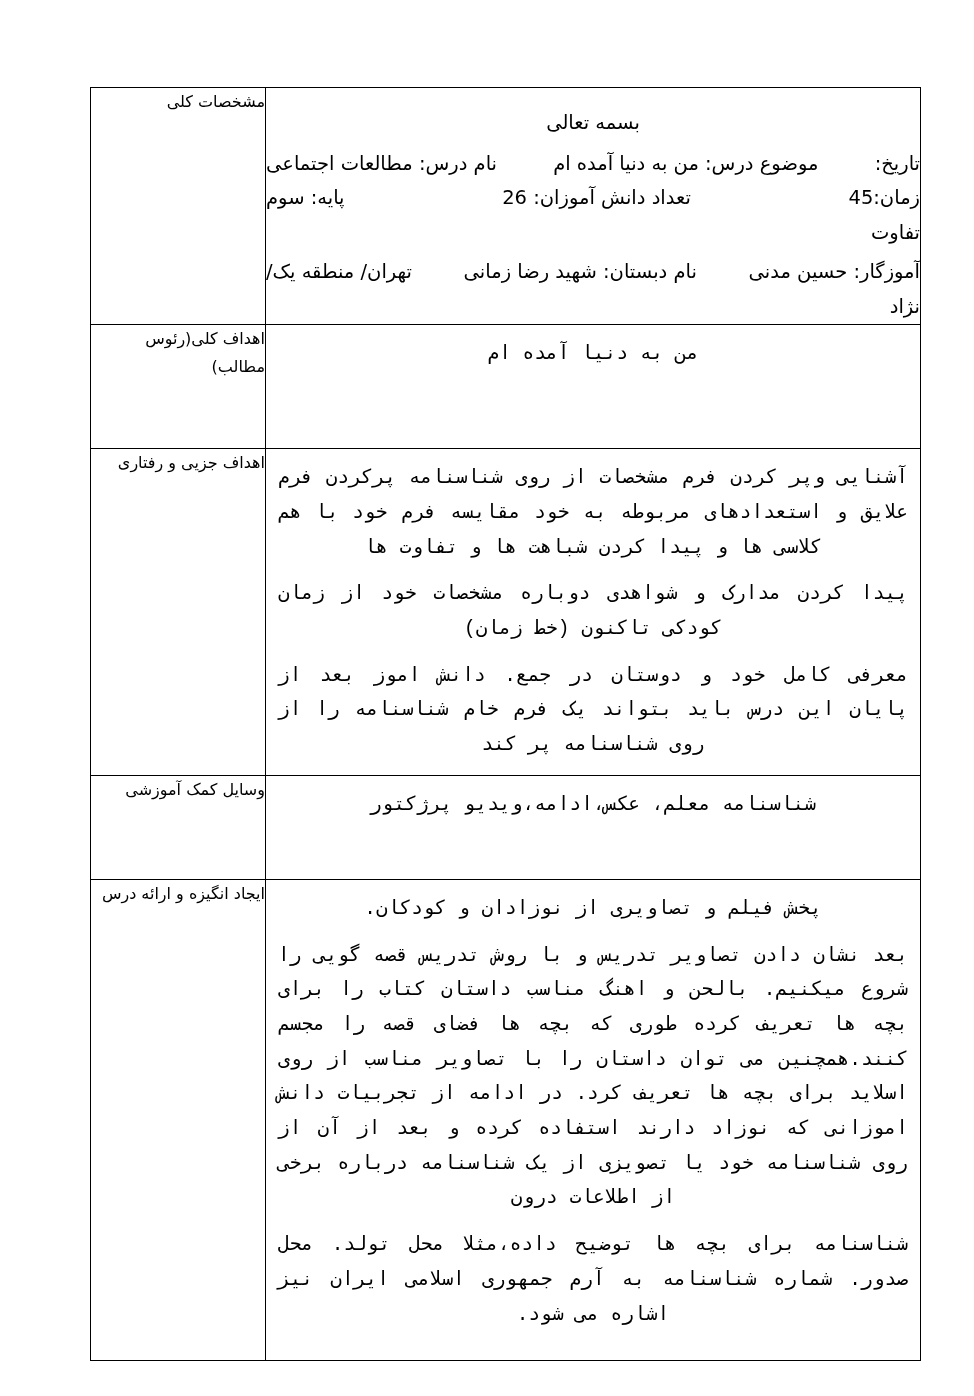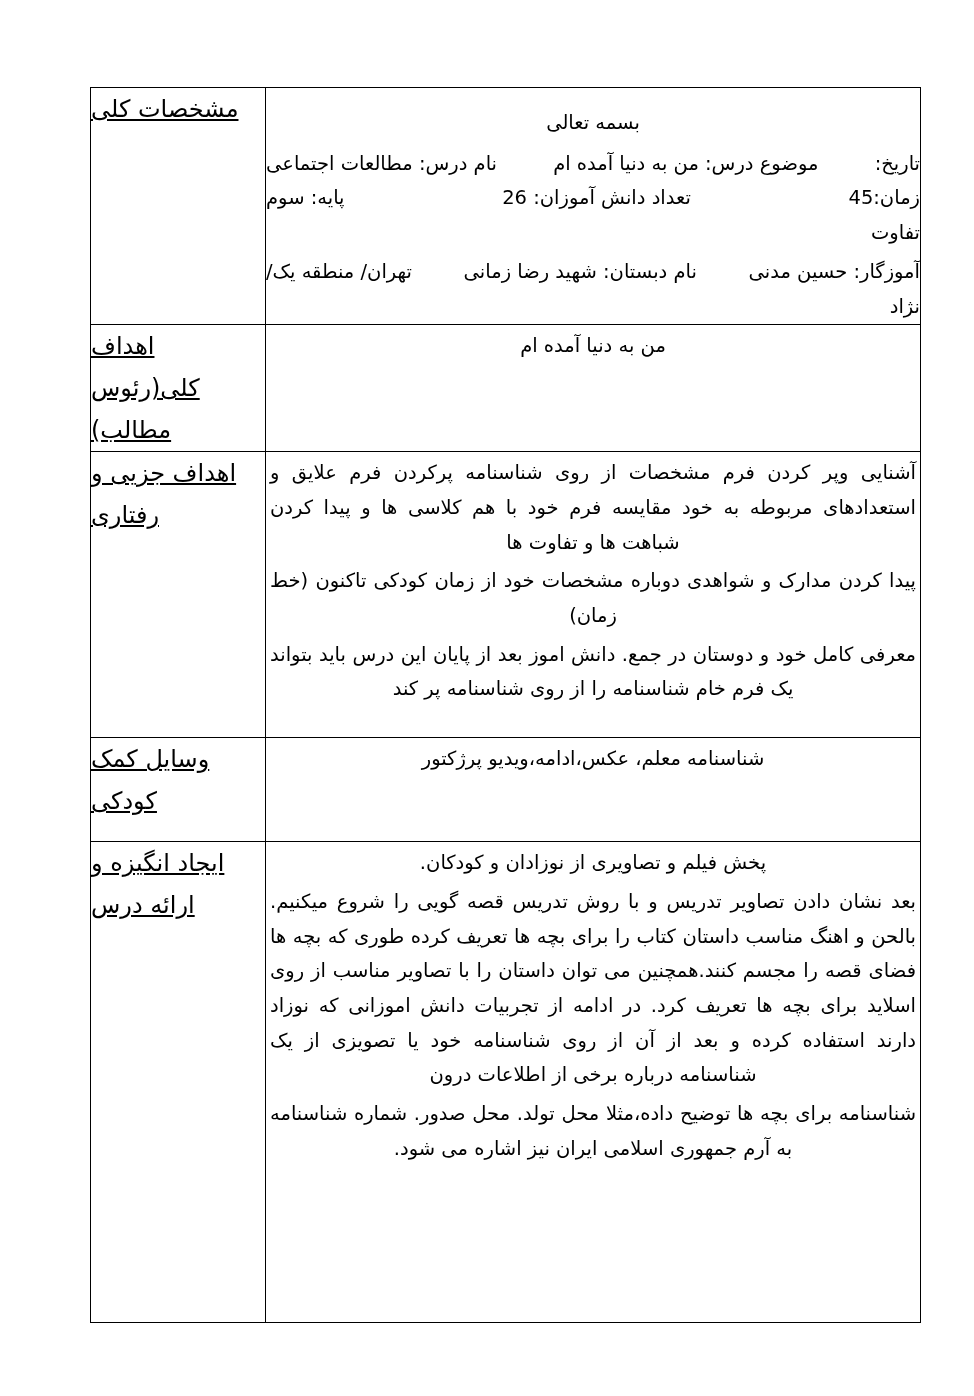--- a/index.html
+++ b/index.html
@@ -38,36 +38,36 @@
     vertical-align: top;
     padding: 0;
   }
   .col-label {
     width: 174px;     
   }
   .col-content {
     width: 654px;
   }
   .label-cell {
-    text-align: left;
-    font-size: 24px;
+    text-align: right;
+    font-size: 16px;
     line-height: 1.75;
     padding: 12px 8px 10px 8px;
     white-space: normal;
-    text-decoration: underline;
   }
   .content-cell {
     font-size: 19.5px;
     line-height: 1.78;
     padding: 12px 10px 10px 10px;
   }
   .para {
-    margin: 4px;
+    margin: 12px;
     text-align: justify;
     text-align-last: center;
+    font-family: Liberation Mono, monospace;
   }
   .para.center {
     text-align: center;
     text-align-last: center;
   }
   .row-specs .content-cell {
     padding-top: 10px;
   }
   .specs-line {
     margin: 0;
@@ -140,21 +140,21 @@
           <p class="para">پیدا کردن مدارک و شواهدی دوباره مشخصات خود از زمان کودکی تاکنون (خط زمان)</p>
           <p class="para">معرفی کامل خود و دوستان در جمع. دانش اموز بعد از پایان این درس باید بتواند یک فرم خام شناسنامه را از روی شناسنامه پر کند</p>
         </td>
         <td class="col-label label-cell">اهداف جزیی و رفتاری</td>
       </tr>
 
       <tr class="r4">
         <td class="col-content content-cell">
           <p class="para center">شناسنامه معلم، عکس،ادامه،ویدیو پرژکتور</p>
         </td>
-        <td class="col-label label-cell">وسایل کمک کودکی</td>
+        <td class="col-label label-cell">وسایل کمک آموزشی</td>
       </tr>
 
       <tr class="r5">
         <td class="col-content content-cell">
           <p class="para center">پخش فیلم و تصاویری از نوزادان و کودکان.</p>
           <p class="para">بعد نشان دادن تصاویر تدریس و با روش تدریس قصه گویی را شروع میکنیم. بالحن و اهنگ مناسب داستان کتاب را برای بچه ها تعریف کرده طوری که بچه ها فضای قصه را مجسم کنند.همچنین می توان داستان را با تصاویر مناسب از روی اسلاید برای بچه ها تعریف کرد. در ادامه از تجربیات دانش اموزانی که نوزاد دارند استفاده کرده و بعد از آن از روی شناسنامه خود یا تصویزی از یک شناسنامه  درباره برخی از اطلاعات درون</p>
           <p class="para">شناسنامه برای بچه ها توضیح داده،مثلا محل تولد. محل صدور. شماره شناسنامه به آرم جمهوری اسلامی ایران نیز اشاره می شود.</p>
         </td>
         <td class="col-label label-cell">ایجاد انگیزه و ارائه درس</td>
       </tr>

